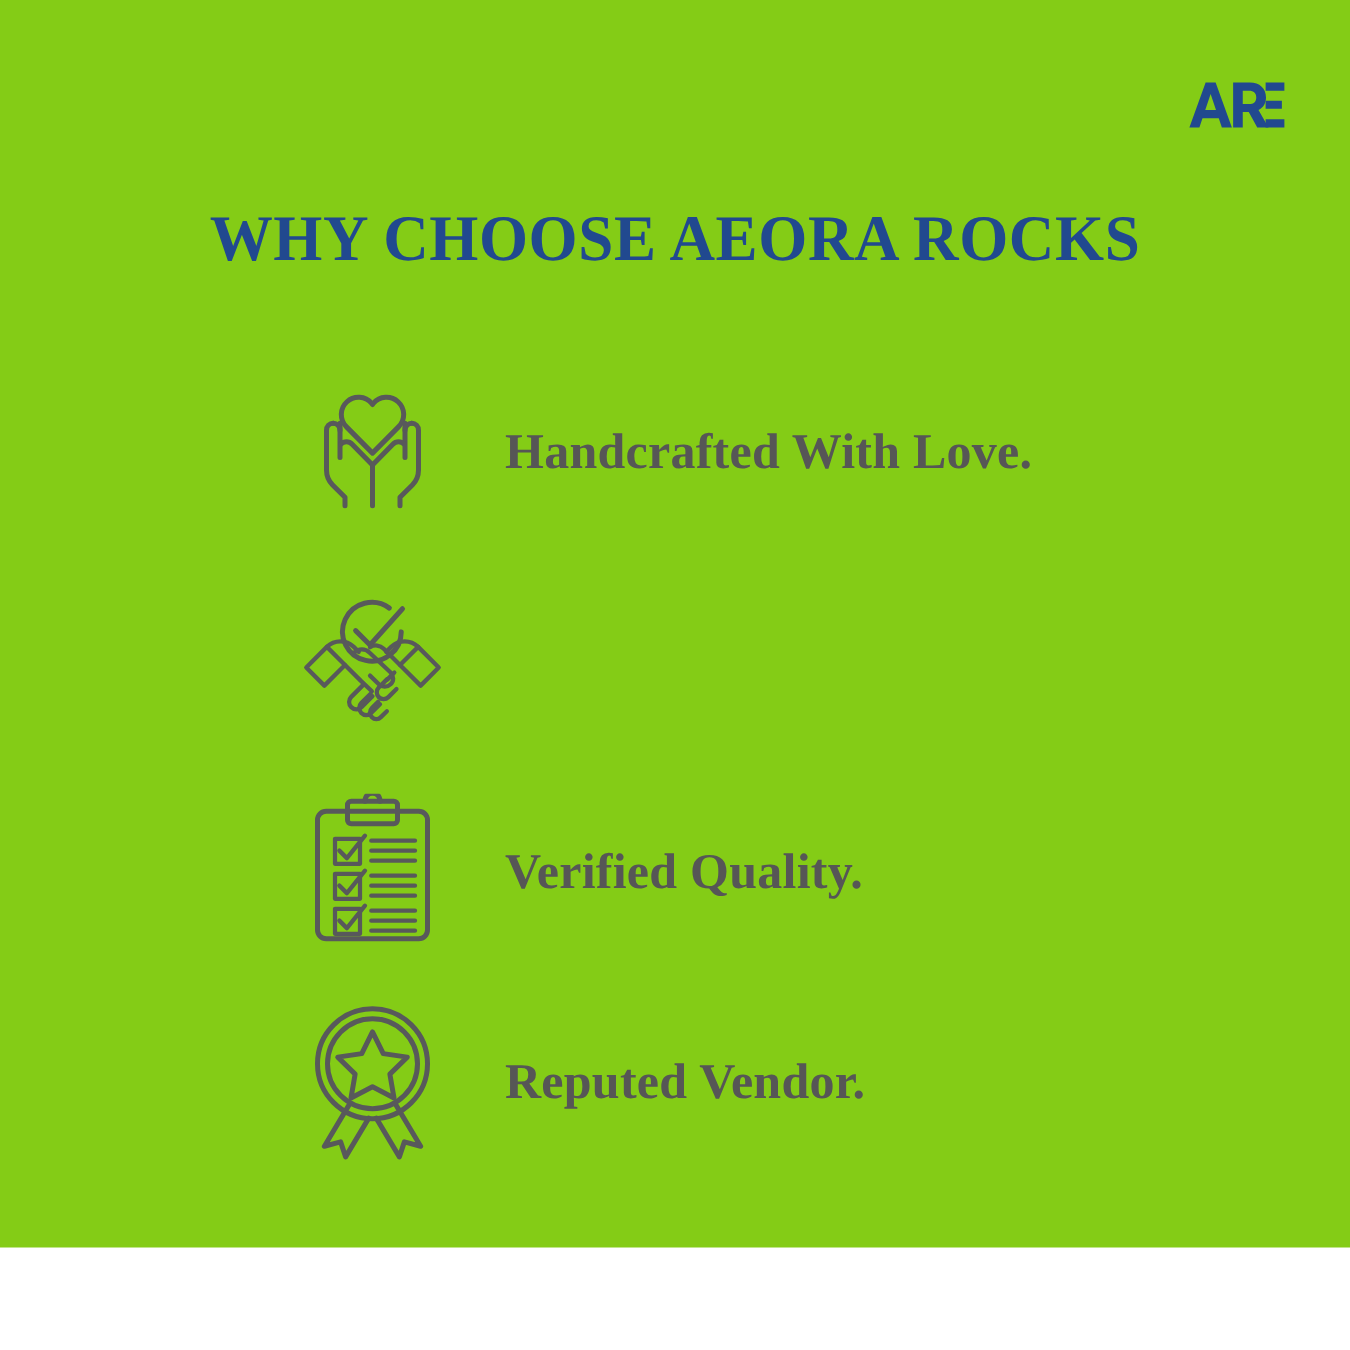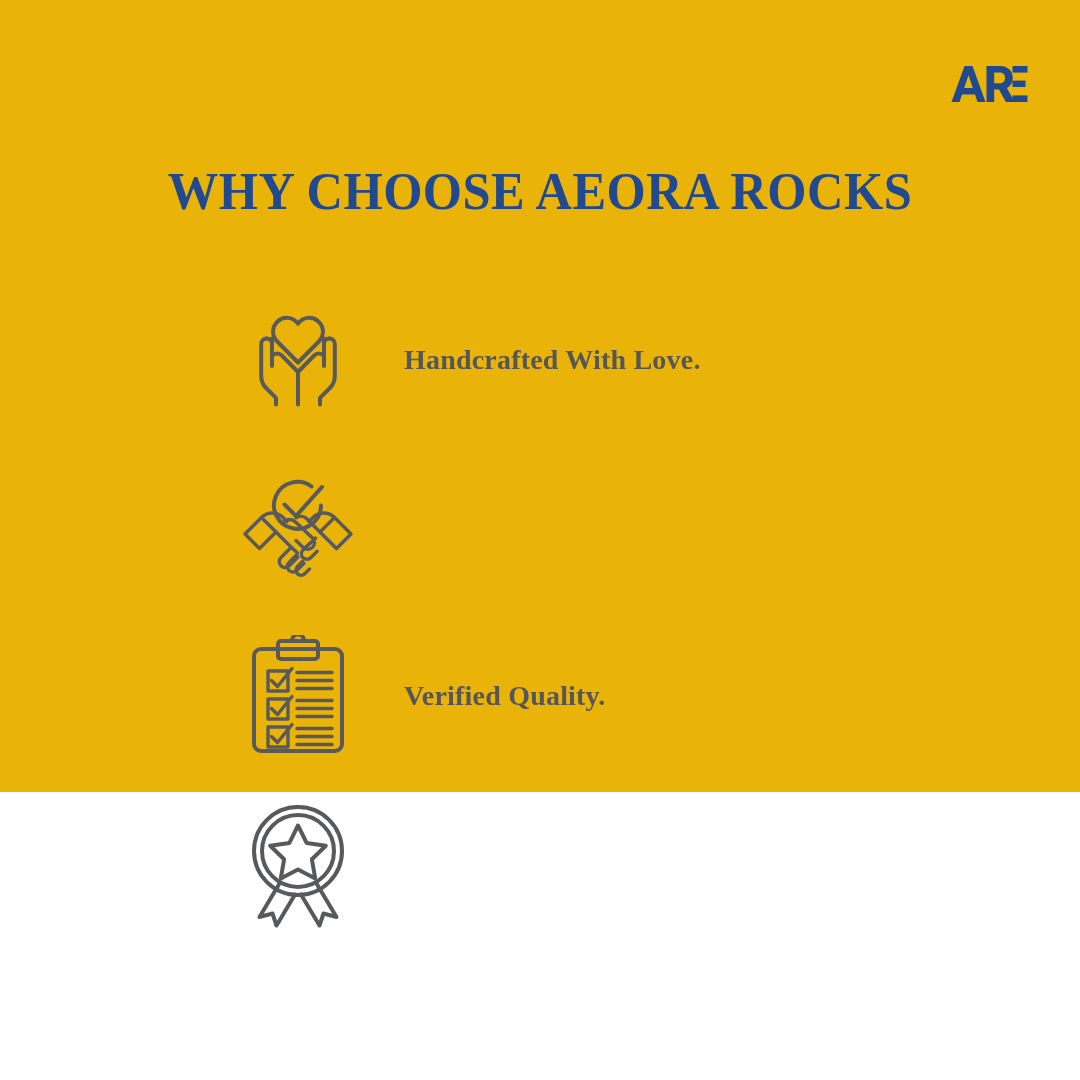--- a/index.html
+++ b/index.html
@@ -11,22 +11,22 @@
     width: 1080px;
     height: 1080px;
     overflow: hidden;
     font-family: "Liberation Serif", serif;
     -webkit-font-smoothing: antialiased;
   }
 
   .poster {
     position: relative;
     width: 1080px;
-    height: 792px;
-    background: #eab308;
+    height: 998px;
+    background: #84cc16;
     box-sizing: border-box;
   }
 
   
   .brand-logo {
     position: absolute;
     top: 62px;
     right: 52px;
     width: 78px;
     height: 44px;
@@ -73,21 +73,21 @@
   }
 
   .feature-icon svg {
     display: block;
   }
 
   .feature-label {
     margin-left: 44px;
     font-family: "Liberation Serif", "DejaVu Serif", serif;
     font-weight: 700;
-    font-size: 28px;
+    font-size: 40px;
     color: #565656;
     letter-spacing: 0.2px;
     white-space: nowrap;
   }
 
   .ico-stroke {
     fill: none;
     stroke: #58595B;
     stroke-width: 4;
     stroke-linecap: round;
@@ -211,16 +211,17 @@
           <path class="ico-stroke" d="M36.5 84.5 L16.5 118.0 L29.5 114.5 L33.5 126.5 L52.0 95.5"></path>
           <path class="ico-stroke" d="M73.5 84.5 L93.5 118.0 L80.5 114.5 L76.5 126.5 L58.0 95.5"></path>
 
           <circle class="ico-stroke" cx="55" cy="52" r="44"></circle>
 
           <circle class="ico-stroke" cx="55" cy="52" r="36"></circle>
 
           <path class="ico-stroke" d="M55 26.5 L63.6 43.9 L82.8 46.7 L68.9 60.3 L72.2 79.4 L55 70.4 L37.8 79.4 L41.1 60.3 L27.2 46.7 L46.4 43.9 Z"></path>
         </svg>
       </div>
+      <div class="feature-label">Reputed Vendor.</div>
     </div>
 
   </div>
 </div>
 
 </body></html>

